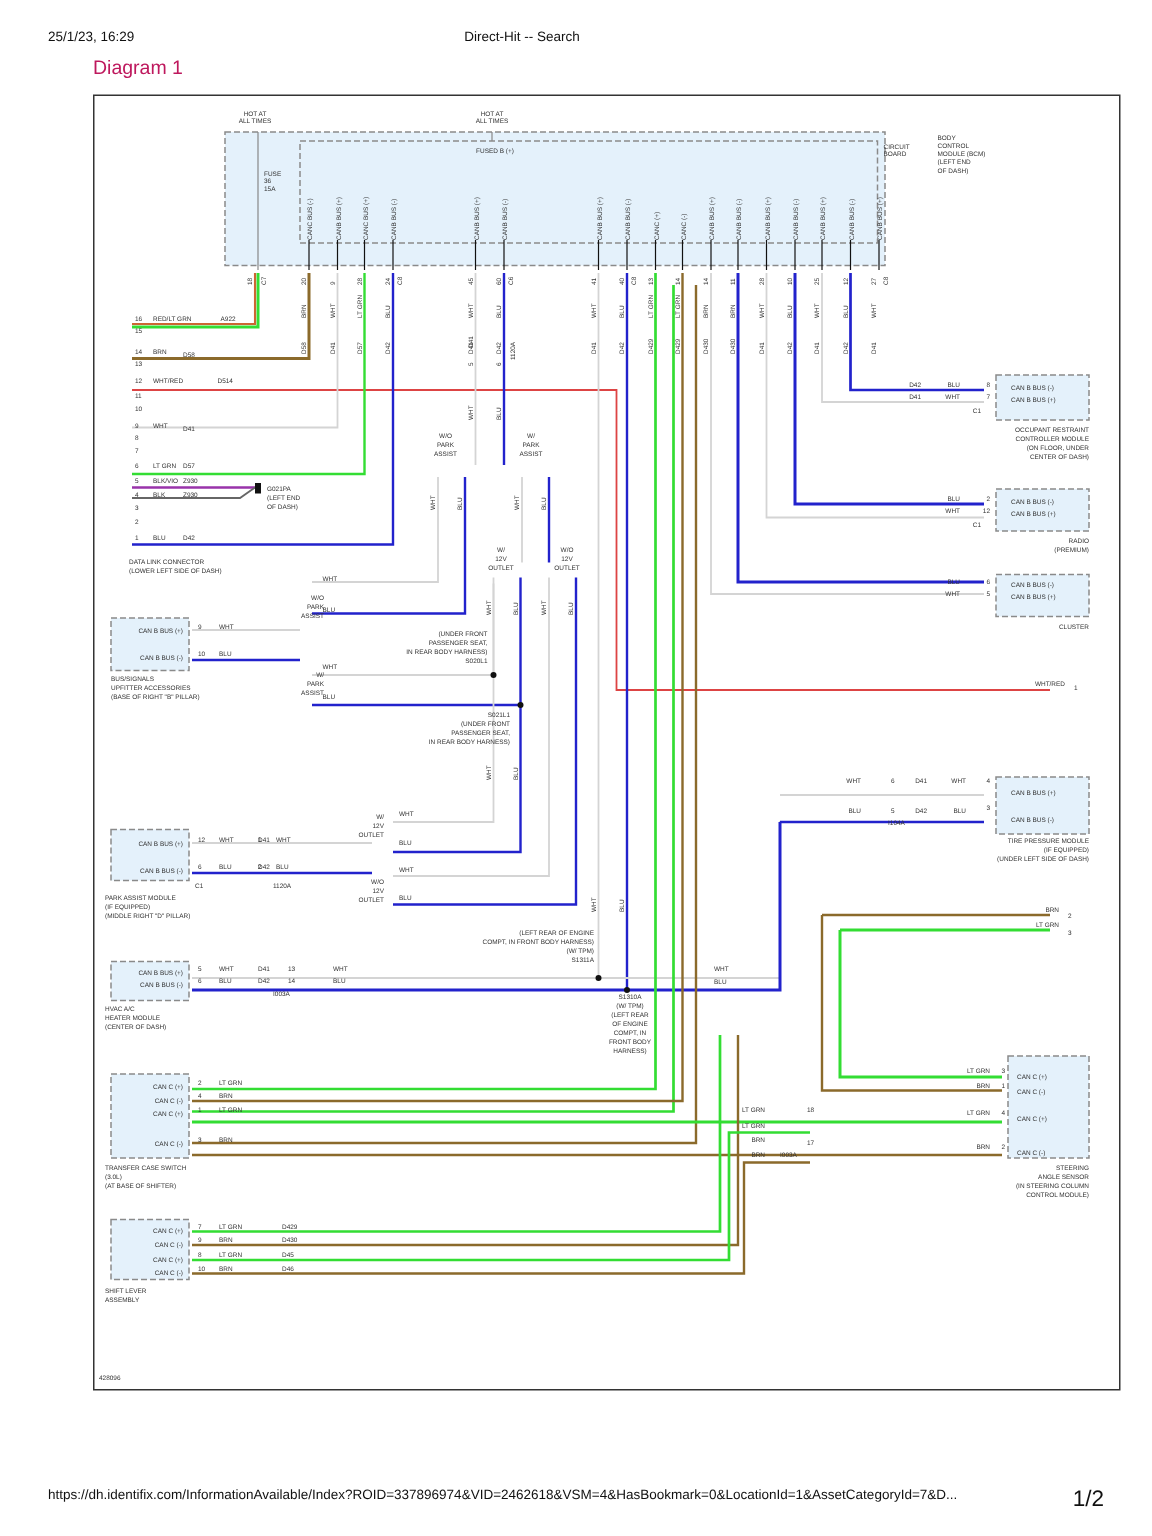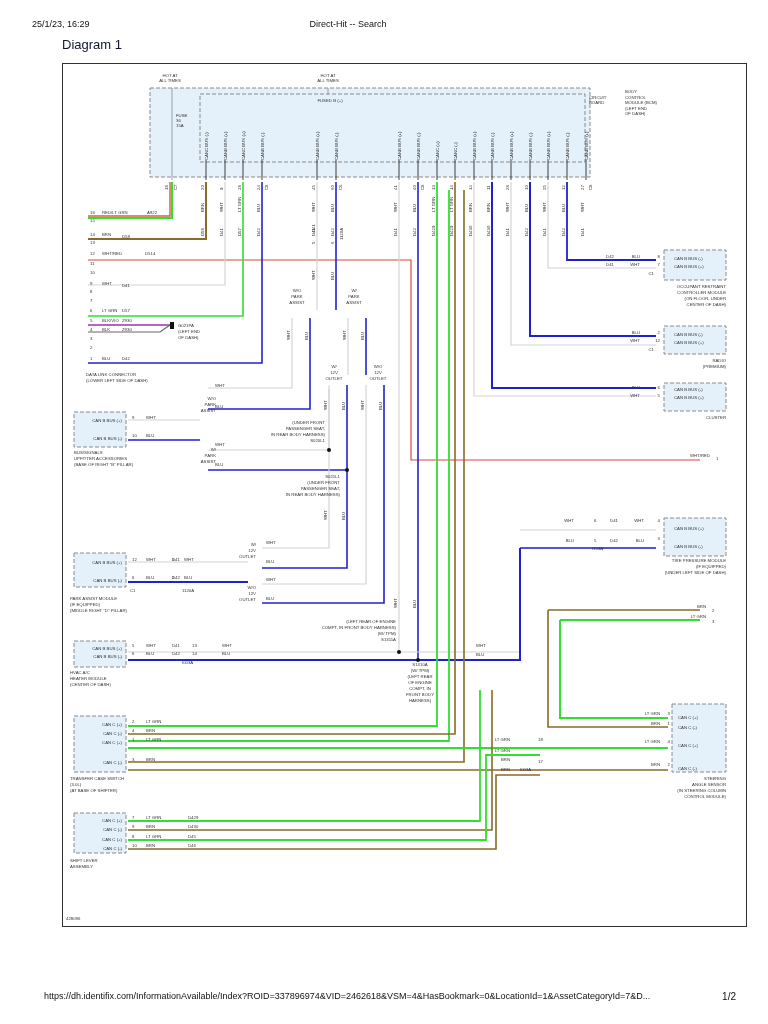--- a/index.html
+++ b/index.html
@@ -1,23 +1,23 @@
 <!DOCTYPE html>
 <html><head>
 <meta charset="utf-8">
 <style>
   html, body { margin:0; padding:0; background:#fff; }
   body { width:768px; height:1024px; position:relative; overflow:hidden; font-family:"Liberation Sans", sans-serif; }
   .hdr-date { position:absolute; left:32px; top:19px; font-size:9px; color:#111;text-align:right; }
   .hdr-title { position:absolute; left:0; width:696px; top:19px; text-align:center; font-size:9px; color:#111; }
-  .diag-title { position:absolute; left:62px; top:37px; font-size:13px; color:#0f172a; }
+  .diag-title { position:absolute; left:62px; top:37px; font-size:13px; color:#be185d; }
   .frame { position:absolute; left:62px; top:63px; width:685px; height:864px; border:1px solid #333; box-sizing:border-box; }
   svg.diagram { position:absolute; left:0; top:0; }
-  .footer-url { position:absolute; left:44px; top:991px; font-size:9px; color:#111; }
-  .footer-page { position:absolute; right:32px; top:991px; font-size:10px; color:#111; }
+  .footer-url { position:absolute; left:32px; top:991px; font-size:9px; color:#111; }
+  .footer-page { position:absolute; right:32px; top:991px; font-size:15px; color:#111; }
   svg text { font-family:"Liberation Sans", sans-serif; fill:#333; }
   .ts { font-size:4.3px; }
   .mod { fill:#e4f1fb; stroke:#8a8a8a; stroke-width:1; stroke-dasharray:4 2; }
   .modin { fill:none; stroke:#8a8a8a; stroke-width:1; stroke-dasharray:4 2; }
 </style>
 </head>
 <body>
 
 <div class="hdr-date">25/1/23, 16:29</div>
 <div class="hdr-title">Direct-Hit -- Search</div>

